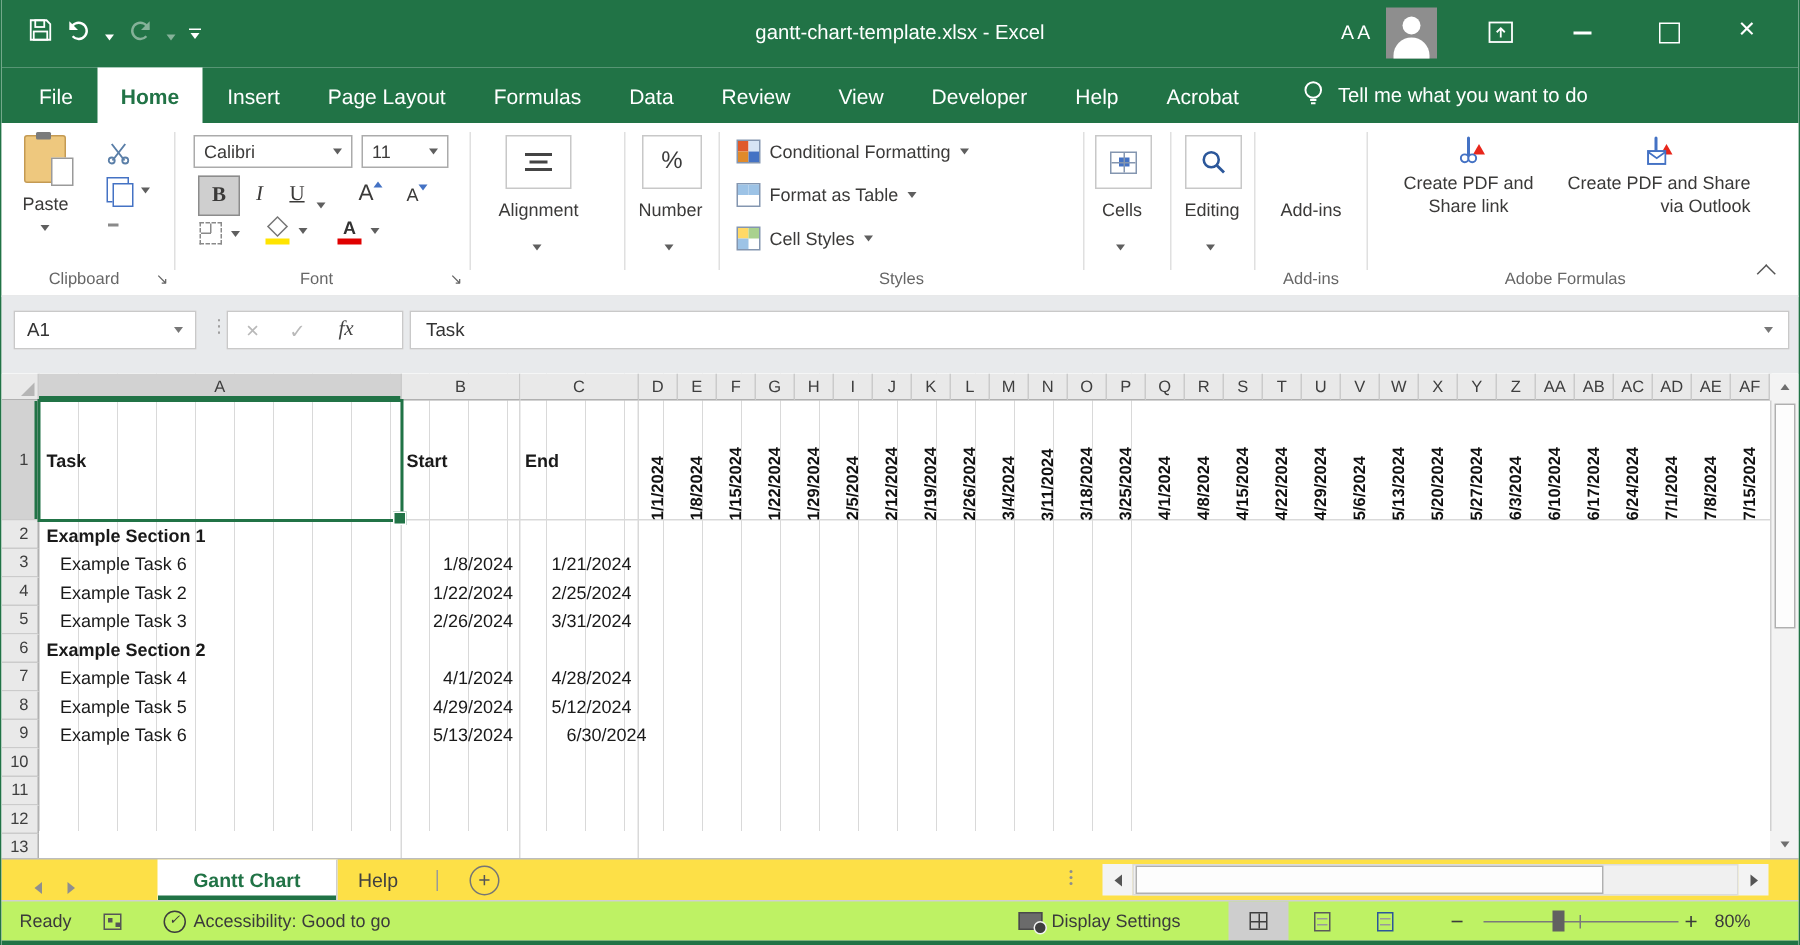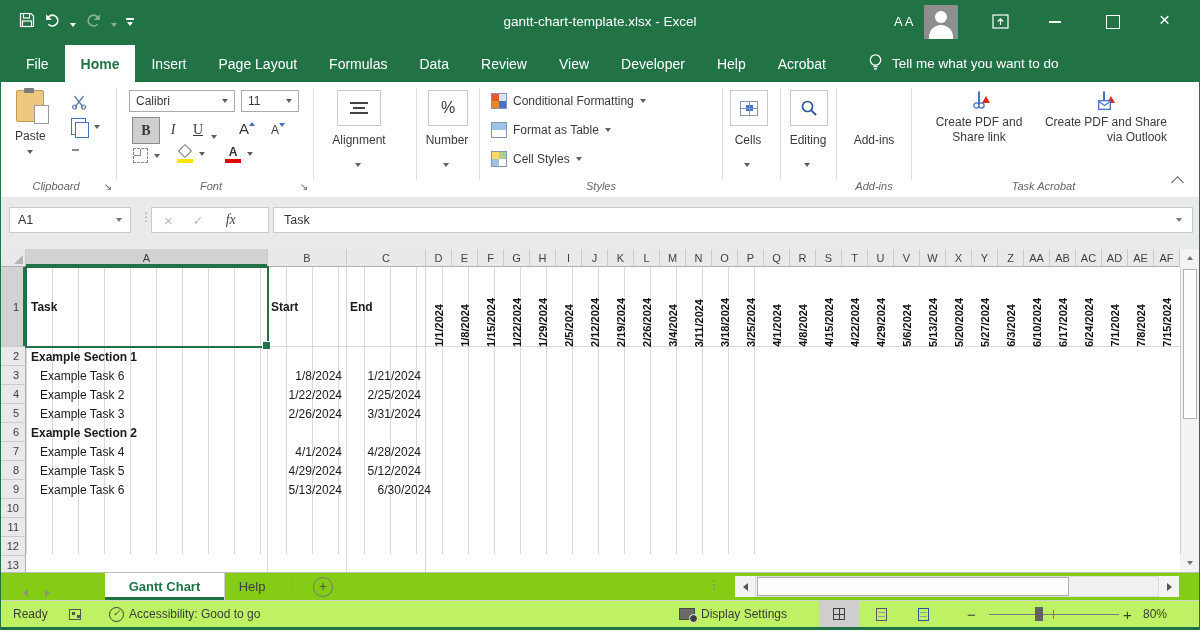--- a/index.html
+++ b/index.html
@@ -24,21 +24,21 @@
   #avatar .bd{position:absolute;left:5px;top:20px;width:24px;height:16px;border-radius:12px 12px 0 0;background:#fff;}
   
   #tabrow{left:0;top:45px;width:100%;height:37px;background:#217346;display:flex;align-items:stretch;}
   .rtab{color:#fff;font-size:14px;padding:0 16px;display:flex;align-items:center;cursor:default;}
   .rtab.active{background:#fff;color:#217346;font-weight:600;}
   #tellme{display:flex;align-items:center;gap:9px;color:#fff;font-size:13.5px;margin-left:26px;}
   #comment-ic{right:16px;top:57px;}
   
   #ribbon{left:0;top:82px;width:100%;height:115px;background:#fff;border-bottom:1px solid #d4d4d4;font-size:12px;color:#3b3a39;}
   .grp-sep{position:absolute;top:6px;height:92px;width:1px;background:#e0e0e0;}
-  .grp-label{position:absolute;top:98px;font-size:11px;color:#666;text-align:center;font-style:italic;}
+  .grp-label{position:absolute;top:98px;font-size:11px;color:#666;text-align:center;}
   .launcher{position:absolute;width:12px;height:12px;color:#666;font-size:10px;line-height:12px;text-align:center;}
   .combo{position:absolute;height:22px;background:#fff;border:1px solid #ababab;display:flex;align-items:center;padding:0 6px;justify-content:space-between;box-sizing:border-box;}
   .iconbox{position:absolute;border:1px solid #c8c8c8;background:#fff;display:flex;align-items:center;justify-content:center;}
   .collbtn{position:absolute;text-align:center;font-size:12px;color:#3b3a39;}
   .fontbtn{position:absolute;display:flex;align-items:center;justify-content:center;font-size:14px;cursor:default;}
   .styles-row{position:absolute;display:flex;align-items:center;gap:6px;height:20px;}
   .pdfbtn{position:absolute;text-align:center;font-size:12px;color:#3b3a39;line-height:15px;}
   .pg{width:17px;height:22px;border:1.4px solid #4472c4;border-radius:2px;background:#fff;position:relative;margin:0 auto;}
   .pg .red{position:absolute;left:3px;top:4px;width:0;height:0;border-left:4px solid transparent;border-right:4px solid transparent;border-bottom:7px solid #e8261b;}
   .chev-up{width:8px;height:8px;border-top:1.6px solid #555;border-right:1.6px solid #555;transform:rotate(-45deg);}
@@ -59,21 +59,21 @@
   .cell.b{font-weight:bold;}
   .dateHdr{position:absolute;display:flex;align-items:flex-end;justify-content:center;}
   .dateHdr span{writing-mode:vertical-rl;transform:rotate(180deg);font-weight:bold;font-size:11px;color:#111;padding-bottom:1px;}
   .gline{position:absolute;background:#d9d9d9;}
   #selbox{position:absolute;border:2px solid #217346;box-sizing:border-box;}
   #selbox .handle{position:absolute;right:-4px;bottom:-4px;width:7px;height:7px;background:#217346;border:1px solid #fff;}
   .sb{position:absolute;background:#f3f3f3;box-sizing:border-box;}
   .sb-btn{position:absolute;display:flex;align-items:center;justify-content:center;background:#f3f3f3;}
   .sb-thumb{position:absolute;background:#fdfdfd;border:1px solid #b0b0b0;box-sizing:border-box;}
   
-  #sheetbar{left:0;top:572px;width:100%;height:28px;background:#84cc16;border-top:1px solid #bdbdbd;box-sizing:border-box;}
+  #sheetbar{left:0;top:572px;width:100%;height:28px;background:#fde047;border-top:1px solid #bdbdbd;box-sizing:border-box;}
   #tab-active{position:absolute;left:104px;top:0;width:119px;height:27px;background:#fff;border-right:1px solid #cfcfcf;box-shadow:inset 0 -3px 0 #217346;display:flex;align-items:center;justify-content:center;font-size:13px;font-weight:bold;color:#217346;}
   #tab-help{position:absolute;left:223px;top:0;width:56px;height:27px;display:flex;align-items:center;justify-content:center;font-size:13px;color:#404040;}
   #newsheet{position:absolute;left:312px;top:4px;width:18px;height:18px;border:1px solid #757575;border-radius:50%;color:#555;font-size:14px;line-height:16px;text-align:center;}
   
   #statusbar{left:0;top:600px;width:100%;height:27px;background:#bef264;border-top:1px solid #d0d0d0;box-sizing:border-box;font-size:12px;color:#3b3b3b;}
   .st{position:absolute;top:0;height:26px;display:flex;align-items:center;}
   .viewbtn{position:absolute;top:0;width:40px;height:26px;display:flex;align-items:center;justify-content:center;}
   .viewbtn.sel{background:#cecece;}
   #bottomline{left:0;top:627px;width:100%;height:3px;background:#217346;}
   .ic-grid{width:12px;height:12px;border:1px solid #3f3f3f;box-sizing:border-box;
@@ -315,21 +315,21 @@
           </svg></span>
       <div style="margin-top:8px;">Create PDF and Share link</div>
     </div>
     <div class="pdfbtn" style="left:1040px;top:10px;width:126px;">
       <span class="pg"><i class="red"></i><svg width="13" height="10" viewBox="0 0 13 10" style="position:absolute;right:-7px;bottom:-4px;">
             <rect x="0.7" y="0.7" width="11.6" height="8.6" fill="#fff" stroke="#4472c4" stroke-width="1.3"></rect>
             <path d="M1 1.5 L6.5 5.5 L12 1.5" fill="none" stroke="#4472c4" stroke-width="1.2"></path>
           </svg></span>
       <div style="margin-top:8px;text-align:right;">Create PDF and Share via Outlook</div>
     </div>
-    <div class="grp-label" style="left:980px;width:125px;">Task Acrobat</div>
+    <div class="grp-label" style="left:980px;width:125px;">Adobe Formulas</div>
 
     <div class="abs" style="left:1172px;top:94px;"><i class="chev-up" style="display:inline-block;"></i></div>
   </div>
 
   <div id="fbar" class="abs">
     <div class="fbox" style="left:8px;width:122px;justify-content:space-between;padding:0 8px;">
       <span>A1</span>
         <i class="tri-d" style="border-top-color:#777;"></i>
     </div>
     <div class="abs" style="left:139px;top:17px;color:#9a9a9a;font-size:12px;letter-spacing:0;line-height:6px;">⋮</div>

